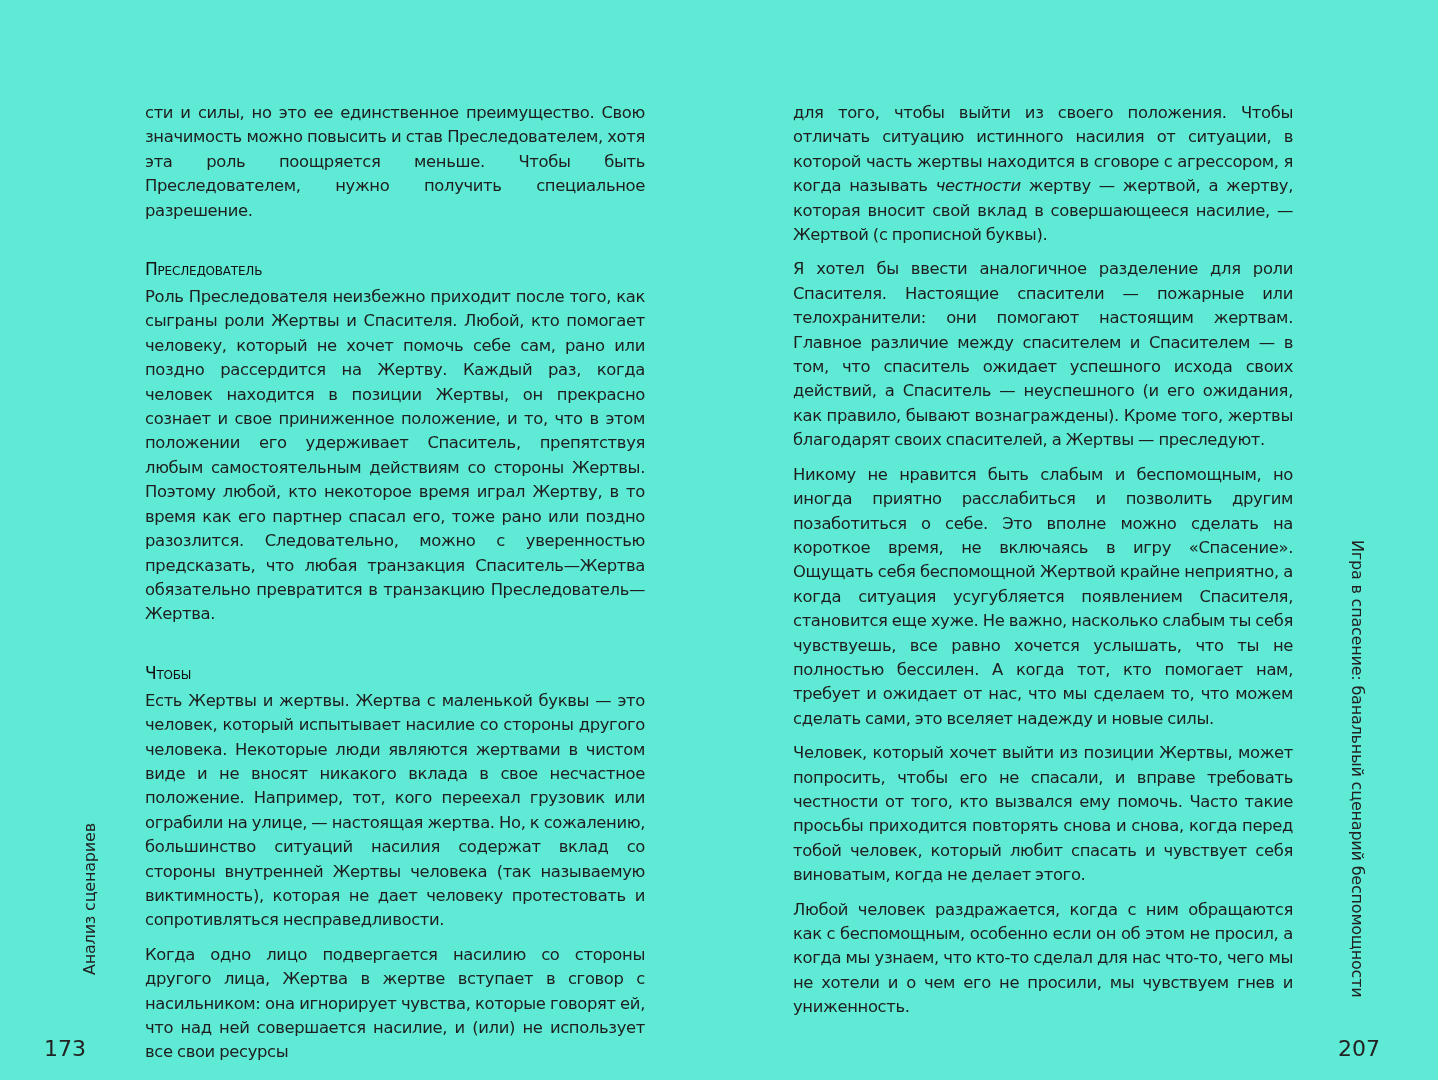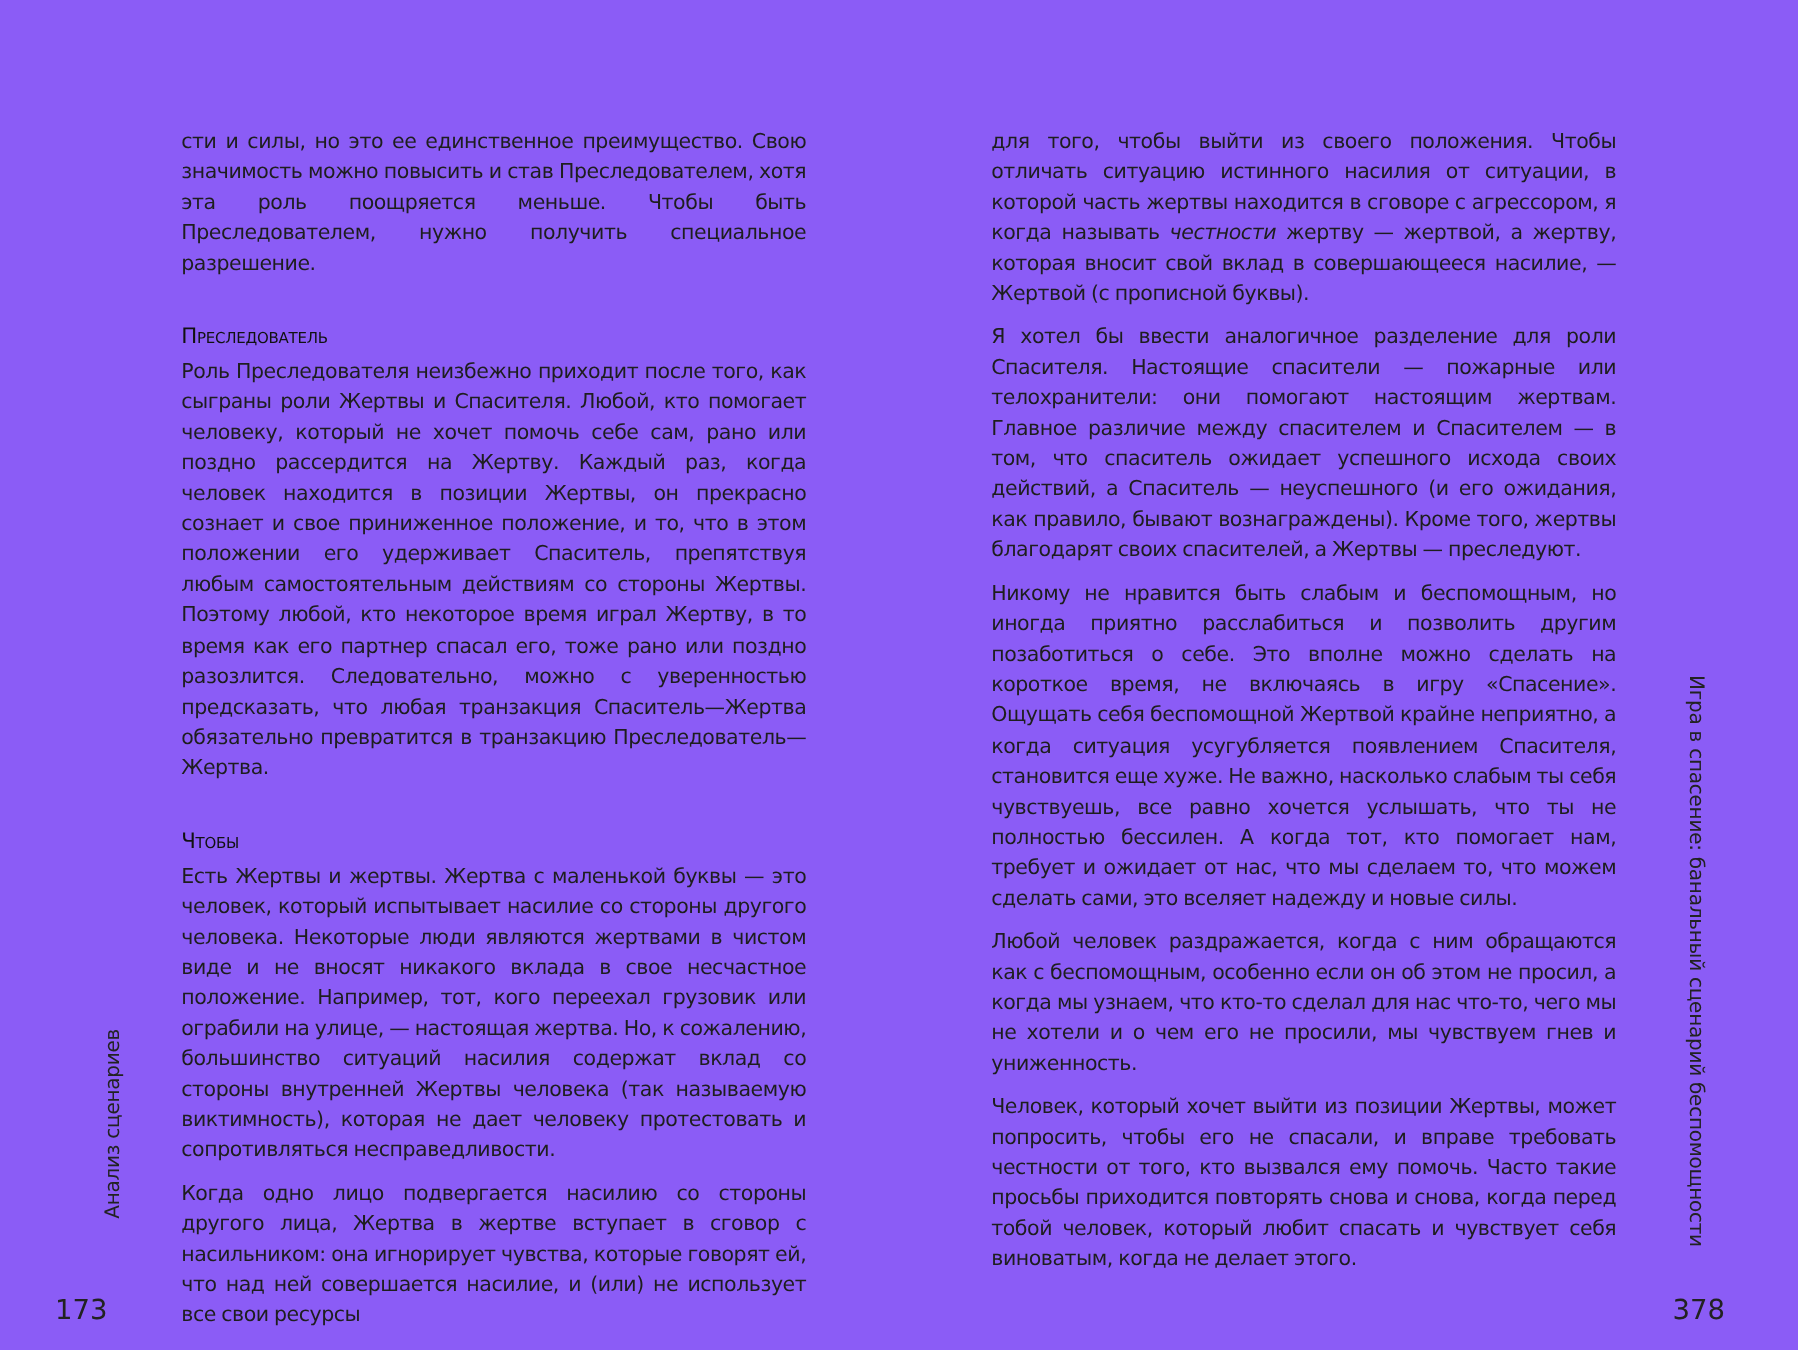--- a/index.html
+++ b/index.html
@@ -11,21 +11,21 @@
     width: 1438px;
     height: 1080px;
     position: relative;
     overflow: hidden;
     font-family: "DejaVu Sans", sans-serif;
     color: #1e1e1e;
   }
   .spread {
     position: absolute;
     inset: 0;
-    background: #8b5cf6;
+    background: #5eead4;
   }
   .page {
     position: absolute;
     top: 0;
     height: 1080px;
   }
   .page-left { left: 0; width: 719px; }
   .page-right { left: 719px; width: 719px; }
 
   .column {
@@ -104,20 +104,20 @@
     </div>
     <div class="running-head left">Анализ сценариев</div>
     <div class="page-number left">173</div>
   </div>
 
   <div class="page page-right">
     <div class="column">
       <p class="para"><span>для того, чтобы выйти из своего положения. Чтобы отличать ситуацию истинного насилия от ситуации, в которой часть жертвы находится в сговоре с агрессором, я когда называть </span><em>честности</em><span> жертву — жертвой, а жертву, которая вносит свой вклад в совершающееся насилие, — Жертвой (с прописной буквы).</span></p>
       <p class="para">Я хотел бы ввести аналогичное разделение для роли Спасителя. Настоящие спасители — пожарные или телохранители: они помогают настоящим жертвам. Главное различие между спасителем и Спасителем — в том, что спаситель ожидает успешного исхода своих действий, а Спаситель — неуспешного (и его ожидания, как правило, бывают вознаграждены). Кроме того, жертвы благодарят своих спасителей, а Жертвы — преследуют.</p>
       <p class="para">Никому не нравится быть слабым и беспомощным, но иногда приятно расслабиться и позволить другим позаботиться о себе. Это вполне можно сделать на короткое время, не включаясь в игру «Спасение». Ощущать себя беспомощной Жертвой крайне неприятно, а когда ситуация усугубляется появлением Спасителя, становится еще хуже. Не важно, насколько слабым ты себя чувствуешь, все равно хочется услышать, что ты не полностью бессилен. А когда тот, кто помогает нам, требует и ожидает от нас, что мы сделаем то, что можем сделать сами, это вселяет надежду и новые силы.</p>
+      <p class="para">Человек, который хочет выйти из позиции Жертвы, может попросить, чтобы его не спасали, и вправе требовать честности от того, кто вызвался ему помочь. Часто такие просьбы приходится повторять снова и снова, когда перед тобой человек, который любит спасать и чувствует себя виноватым, когда не делает этого.</p>
       <p class="para">Любой человек раздражается, когда с ним обращаются как с беспомощным, особенно если он об этом не просил, а когда мы узнаем, что кто-то сделал для нас что-то, чего мы не хотели и о чем его не просили, мы чувствуем гнев и униженность.</p>
-      <p class="para">Человек, который хочет выйти из позиции Жертвы, может попросить, чтобы его не спасали, и вправе требовать честности от того, кто вызвался ему помочь. Часто такие просьбы приходится повторять снова и снова, когда перед тобой человек, который любит спасать и чувствует себя виноватым, когда не делает этого.</p>
     </div>
   </div>
   <div class="running-head right">Игра в спасение: банальный сценарий беспомощности</div>
-  <div class="page-number right">378</div>
+  <div class="page-number right">207</div>
 
 </div>
 
 </body></html>

